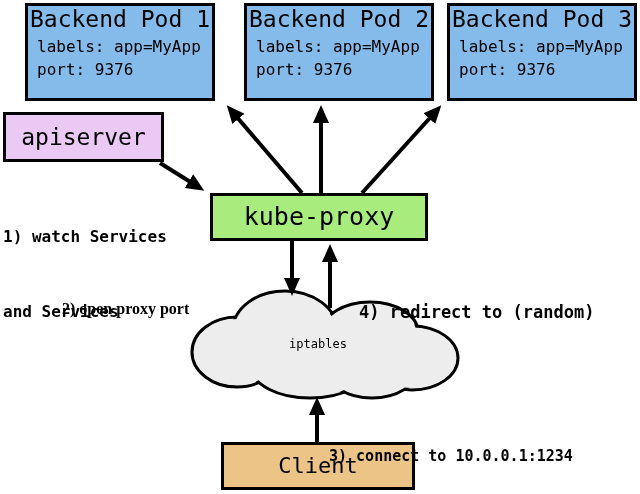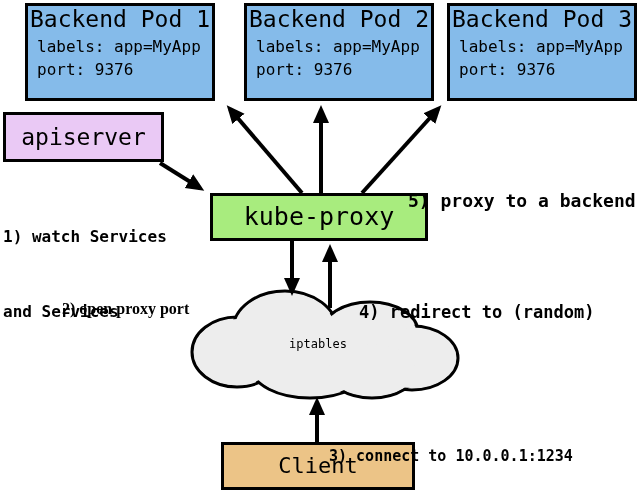--- a/index.html
+++ b/index.html
@@ -113,17 +113,14 @@
   </div>
   <div class="note" id="note-step2">
     <div>2) open proxy port</div>
   </div>
   <div class="note" id="note-step3">
     <div>3) connect to 10.0.0.1:1234</div>
   </div>
   <div class="note" id="note-step4">
     <div>4) redirect to (random)</div>
   </div>
-  <div class="note" id="note-step5">
-    <div>5) proxy to a backend</div>
-  </div>
 
 </div>
 
 </body></html>

